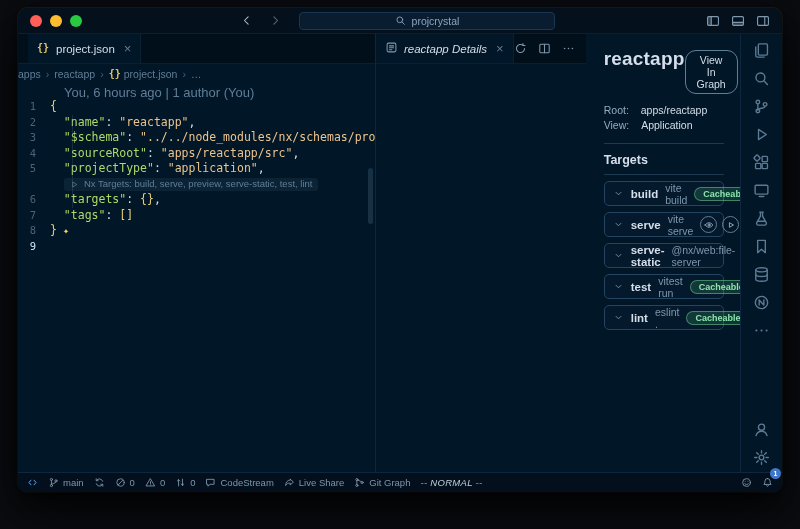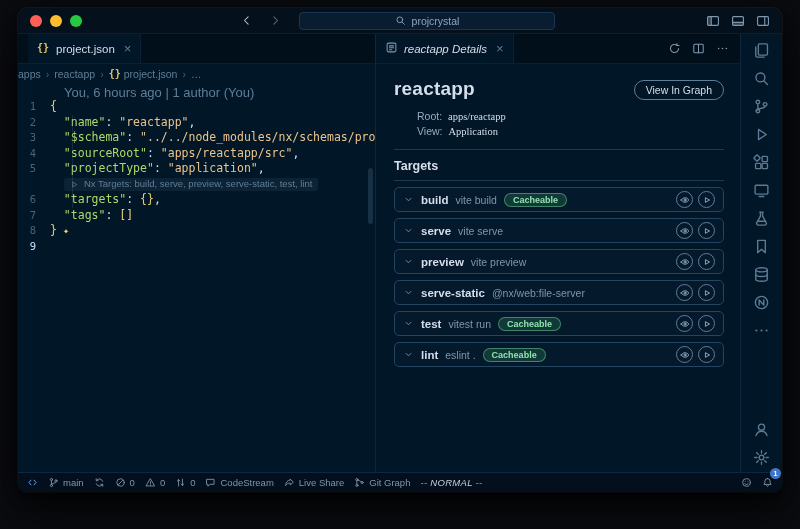--- a/index.html
+++ b/index.html
@@ -22,21 +22,21 @@
   .searchbox{position:absolute;left:calc(50% - 101px);top:4px;width:256px;height:18px;
     background:#0a1d30;border:1px solid #1a3650;border-radius:4px;display:flex;align-items:center;
     justify-content:center;gap:6px;color:#8aa6bd;font-size:10.5px;}
   .searchbox .icn{width:11px;height:11px;}
   .title-right{position:absolute;right:12px;display:flex;gap:11px;color:#7e97ac;align-items:center;}
   .title-right .icn{width:14px;height:14px;}
 
   
   .main{flex:1;display:flex;min-height:0;}
   .group-left{width:358px;flex:none;display:flex;flex-direction:column;border-right:1px solid #0e2740;min-width:0;}
-  .group-right{flex:1;display:flex;flex-direction:column;min-width:0;}
+  .group-right{flex:1;display:flex;flex-direction:row;min-width:0;}
   .activity{width:42px;flex:none;border-left:1px solid #0e2740;display:flex;flex-direction:column;
     align-items:center;padding:8px 0 6px;color:#5d7a94;}
   .act-col{display:flex;flex-direction:column;gap:11px;align-items:center;}
   .activity .spacer{flex:1;}
   .activity .icn{width:17px;height:17px;cursor:pointer;}
 
   
   .tabstrip{height:30px;flex:none;background:#010f1b;display:flex;align-items:stretch;border-bottom:1px solid #0a1f33;}
   .group-left .tabstrip{padding-left:10px;}
   .tab{display:flex;align-items:center;gap:6px;padding:0 9px;background:#011627;
@@ -75,22 +75,22 @@
   .indent-guide{position:absolute;left:54px;top:31px;height:93px;border-left:1px solid rgba(95,126,151,.22);}
   .scroll-thumb{position:absolute;right:2px;top:84px;width:5px;height:56px;background:rgba(95,126,151,.25);border-radius:3px;}
 
   
   .details{flex:1;overflow:hidden;padding:14px 16px 0 18px;color:#d6deeb;}
   .d-head{display:flex;align-items:flex-start;justify-content:space-between;}
   .d-title{font-size:19px;font-weight:700;letter-spacing:.2px;}
   .graph-btn{border:1px solid #5f7e97;border-radius:11px;padding:3px 11px;font-size:10.5px;color:#d6deeb;
     background:transparent;cursor:pointer;font-family:inherit;margin-top:2px;}
   .d-meta{margin-top:9px;font-size:10.5px;line-height:15px;}
-  .m-label{color:#93adc2;margin-left:23px;}
-  .m-val{color:#d6deeb;margin-left:3px;font-family:Liberation Serif, serif;}
+  .m-label{color:#93adc2;}
+  .m-val{color:#d6deeb;margin-left:9px;}
   .d-div{border-top:1px solid #1d3a52;margin:10px 0 0;}
   .d-targets-h{font-size:12.5px;font-weight:700;margin:9px 0 7px;}
   .target-row{display:flex;align-items:center;gap:7px;height:25px;border:1px solid #24445f;border-radius:5px;
     margin-top:6px;padding:0 8px;background:rgba(214,222,235,.02);cursor:pointer;}
   .tr-chevron{color:#7e97ac;}
   .tr-chevron.icn{width:11px;height:11px;}
   .tr-name{font-size:11.5px;font-weight:700;color:#d6deeb;}
   .tr-cmd{font-size:10.5px;color:#7e97ac;}
   .tr-badge{background:rgba(61,172,105,.22);border:1px solid rgba(126,226,168,.45);color:#8fe3ae;
     font-size:9px;padding:1px 8px;border-radius:9px;font-weight:600;}
@@ -359,22 +359,22 @@
                   </span>
                 </span>
               </span>
             </div>
             <div class="target-row">
               <span class="icn tr-chevron">
                 <svg viewBox="0 0 16 16" fill="none" stroke="currentColor" stroke-width="1.3" stroke-linecap="round" stroke-linejoin="round">
                   <path d="M4.5 6.4 8 9.9l3.5-3.5"></path>
                 </svg>
               </span>
-              <span class="tr-name">preview</span>
-              <span class="tr-cmd">vite preview</span>
+              <span class="tr-name">serve-static</span>
+              <span class="tr-cmd">@nx/web:file-server</span>
               <span class="tr-actions">
                 <span class="icon-btn">
                   <span class="icn">
                     <svg viewBox="0 0 16 16" fill="none" stroke="currentColor" stroke-width="1.3" stroke-linecap="round" stroke-linejoin="round">
                       <path d="M1.8 8S4.3 4.4 8 4.4 14.2 8 14.2 8 11.7 11.6 8 11.6 1.8 8 1.8 8z"></path>
                       <circle cx="8" cy="8" r="1.7"></circle>
                     </svg>
                   </span>
                 </span>
                 <span class="icon-btn">
@@ -385,22 +385,23 @@
                   </span>
                 </span>
               </span>
             </div>
             <div class="target-row">
               <span class="icn tr-chevron">
                 <svg viewBox="0 0 16 16" fill="none" stroke="currentColor" stroke-width="1.3" stroke-linecap="round" stroke-linejoin="round">
                   <path d="M4.5 6.4 8 9.9l3.5-3.5"></path>
                 </svg>
               </span>
-              <span class="tr-name">serve-static</span>
-              <span class="tr-cmd">@nx/web:file-server</span>
+              <span class="tr-name">test</span>
+              <span class="tr-cmd">vitest run</span>
+              <span class="tr-badge">Cacheable</span>
               <span class="tr-actions">
                 <span class="icon-btn">
                   <span class="icn">
                     <svg viewBox="0 0 16 16" fill="none" stroke="currentColor" stroke-width="1.3" stroke-linecap="round" stroke-linejoin="round">
                       <path d="M1.8 8S4.3 4.4 8 4.4 14.2 8 14.2 8 11.7 11.6 8 11.6 1.8 8 1.8 8z"></path>
                       <circle cx="8" cy="8" r="1.7"></circle>
                     </svg>
                   </span>
                 </span>
                 <span class="icon-btn">
@@ -411,47 +412,20 @@
                   </span>
                 </span>
               </span>
             </div>
             <div class="target-row">
               <span class="icn tr-chevron">
                 <svg viewBox="0 0 16 16" fill="none" stroke="currentColor" stroke-width="1.3" stroke-linecap="round" stroke-linejoin="round">
                   <path d="M4.5 6.4 8 9.9l3.5-3.5"></path>
                 </svg>
               </span>
-              <span class="tr-name">test</span>
-              <span class="tr-cmd">vitest run</span>
-              <span class="tr-badge">Cacheable</span>
-              <span class="tr-actions">
-                <span class="icon-btn">
-                  <span class="icn">
-                    <svg viewBox="0 0 16 16" fill="none" stroke="currentColor" stroke-width="1.3" stroke-linecap="round" stroke-linejoin="round">
-                      <path d="M1.8 8S4.3 4.4 8 4.4 14.2 8 14.2 8 11.7 11.6 8 11.6 1.8 8 1.8 8z"></path>
-                      <circle cx="8" cy="8" r="1.7"></circle>
-                    </svg>
-                  </span>
-                </span>
-                <span class="icon-btn">
-                  <span class="icn">
-                    <svg viewBox="0 0 16 16" fill="none" stroke="currentColor" stroke-width="1.3" stroke-linecap="round" stroke-linejoin="round">
-                      <path d="M6 4.6 12 8l-6 3.4z"></path>
-                    </svg>
-                  </span>
-                </span>
-              </span>
-            </div>
-            <div class="target-row">
-              <span class="icn tr-chevron">
-                <svg viewBox="0 0 16 16" fill="none" stroke="currentColor" stroke-width="1.3" stroke-linecap="round" stroke-linejoin="round">
-                  <path d="M4.5 6.4 8 9.9l3.5-3.5"></path>
-                </svg>
-              </span>
               <span class="tr-name">lint</span>
               <span class="tr-cmd">eslint .</span>
               <span class="tr-badge">Cacheable</span>
               <span class="tr-actions">
                 <span class="icon-btn">
                   <span class="icn">
                     <svg viewBox="0 0 16 16" fill="none" stroke="currentColor" stroke-width="1.3" stroke-linecap="round" stroke-linejoin="round">
                       <path d="M1.8 8S4.3 4.4 8 4.4 14.2 8 14.2 8 11.7 11.6 8 11.6 1.8 8 1.8 8z"></path>
                       <circle cx="8" cy="8" r="1.7"></circle>
                     </svg>

